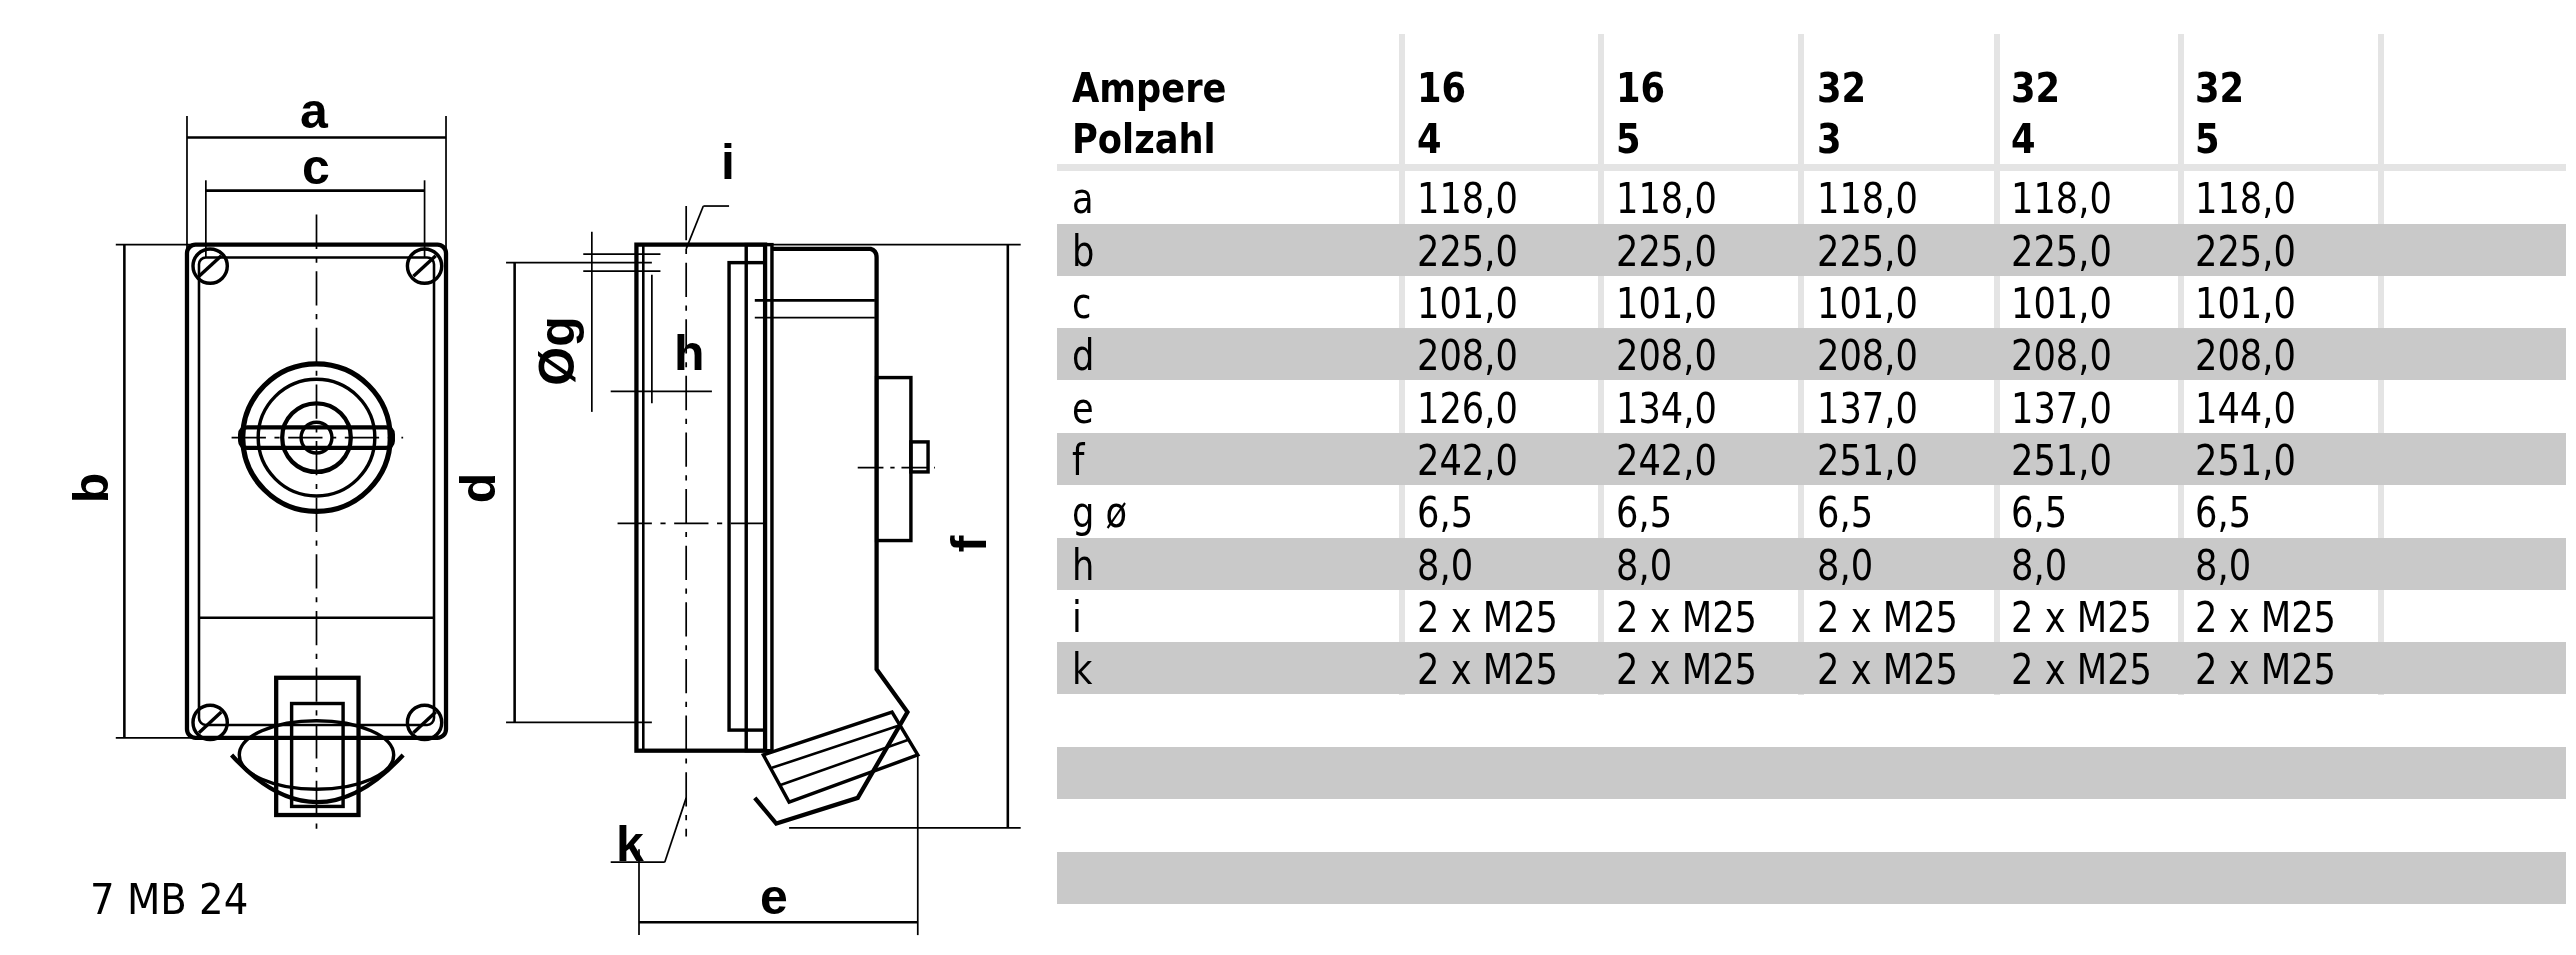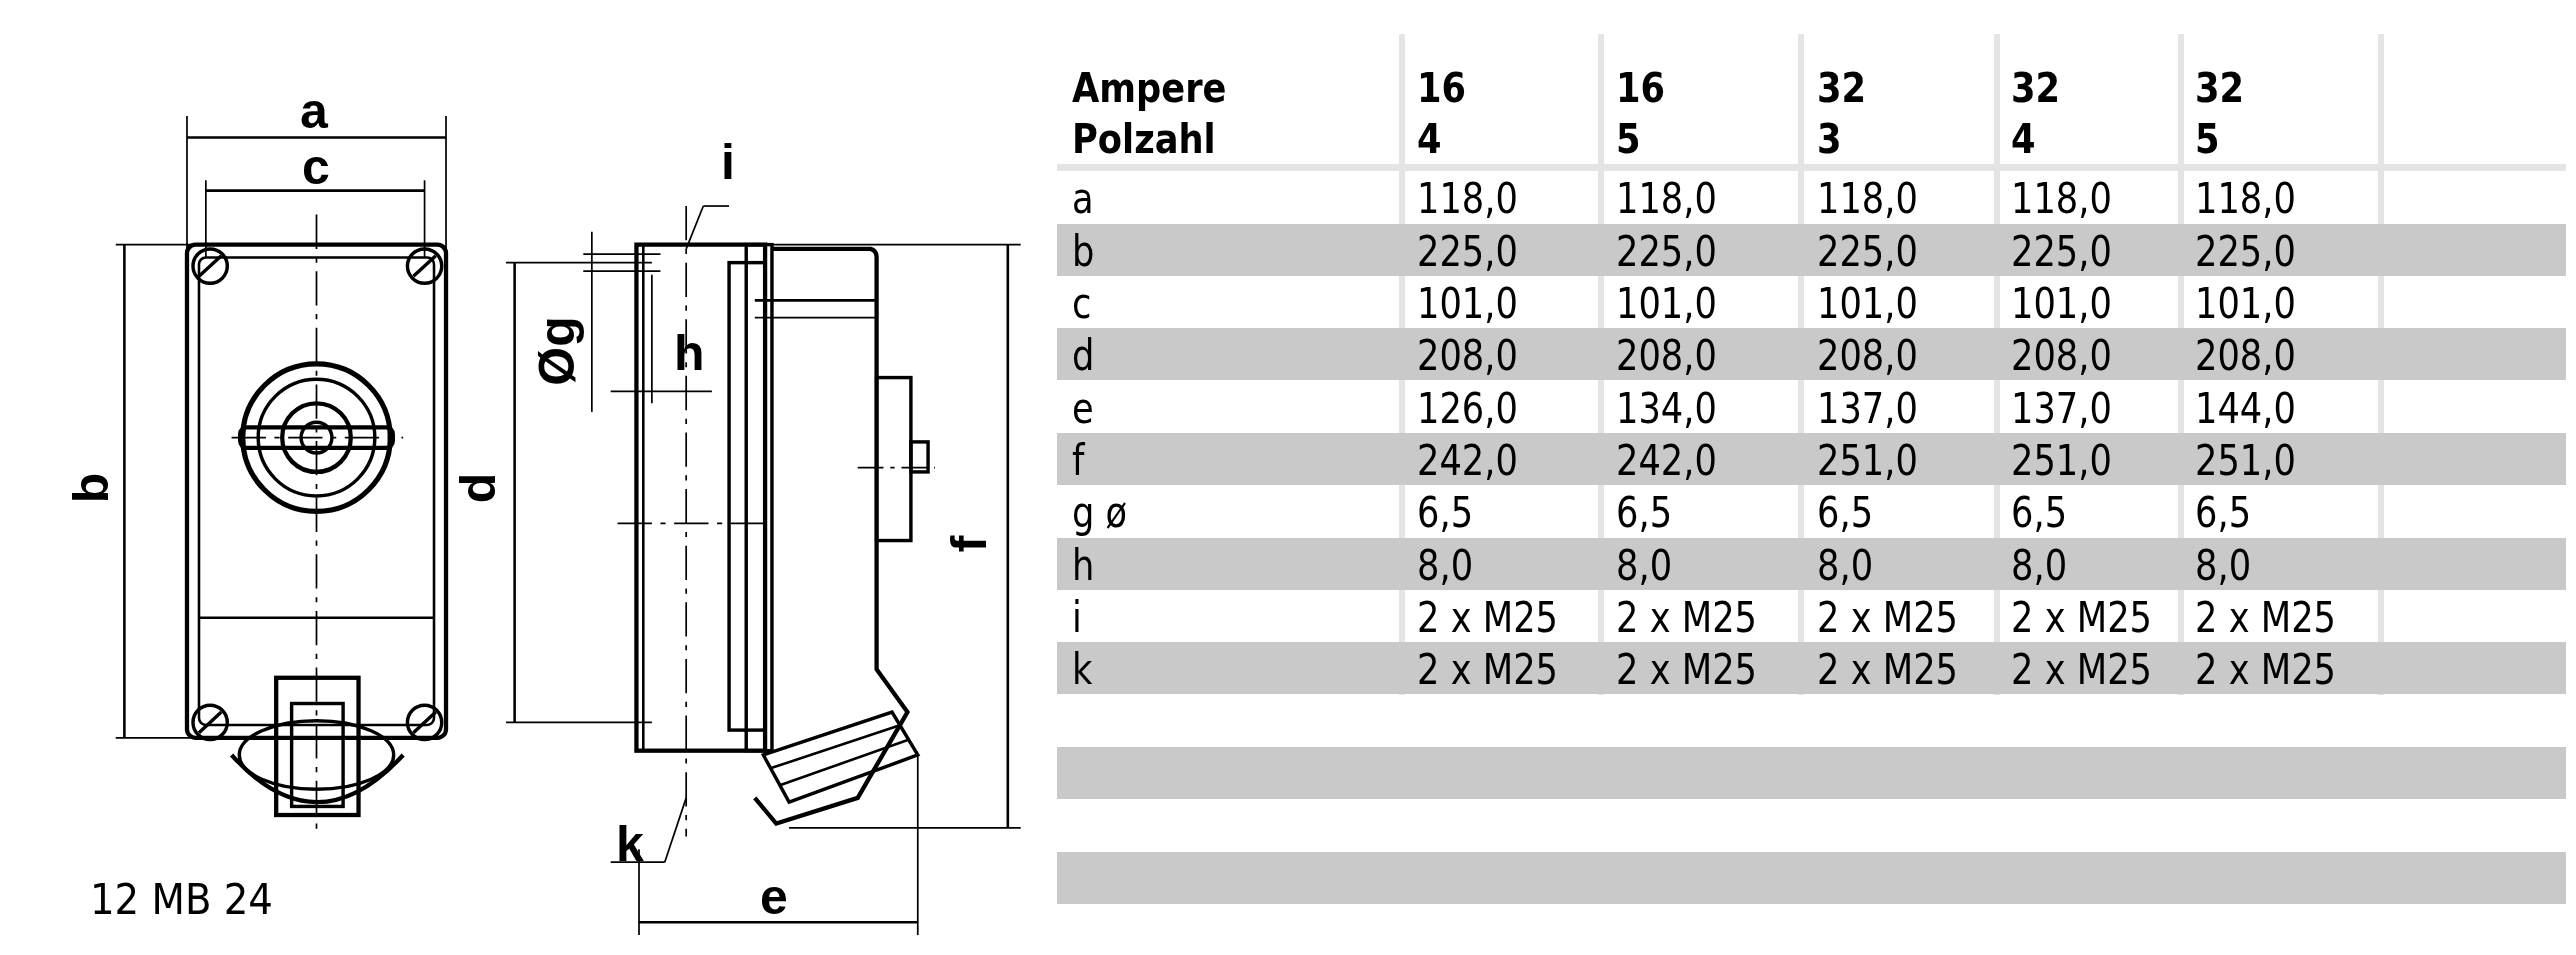--- a/index.html
+++ b/index.html
@@ -114,21 +114,21 @@
   <span class="dim" style="left:302px;top:142px;">c</span>
   <span class="dim" style="left:76px;top:463px;transform:rotate(-90deg);">b</span>
   <span class="dim" style="left:463px;top:463px;transform:rotate(-90deg);">d</span>
   <span class="dim" style="left:522px;top:326px;transform:rotate(-90deg);">Øg</span>
   <span class="dim" style="left:674px;top:328px;">h</span>
   <span class="dim" style="left:721px;top:137px;">i</span>
   <span class="dim" style="left:616px;top:819px;">k</span>
   <span class="dim" style="left:760px;top:872px;">e</span>
   <span class="dim" style="left:961px;top:519px;transform:rotate(-90deg);">f</span>
 
-  <span class="model-label">12 MB 24</span>
+  <span class="model-label">7 MB 24</span>
 </div>
 
 <div class="table">
 
   <div class="row" style="top:137px;">
     <span class="cell" style="left:15.4px;">a</span>
     <span class="cell" style="left:360px;">118,0</span>
     <span class="cell" style="left:559px;">118,0</span>
     <span class="cell" style="left:760px;">118,0</span>
     <span class="cell" style="left:954px;">118,0</span>

